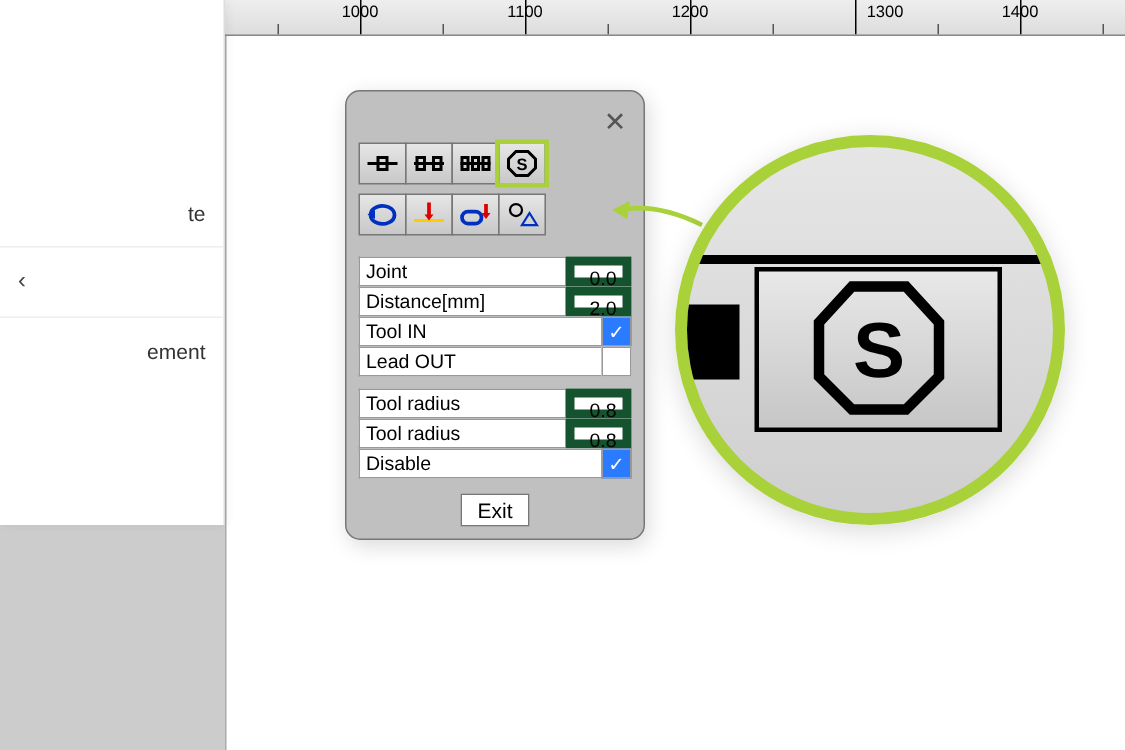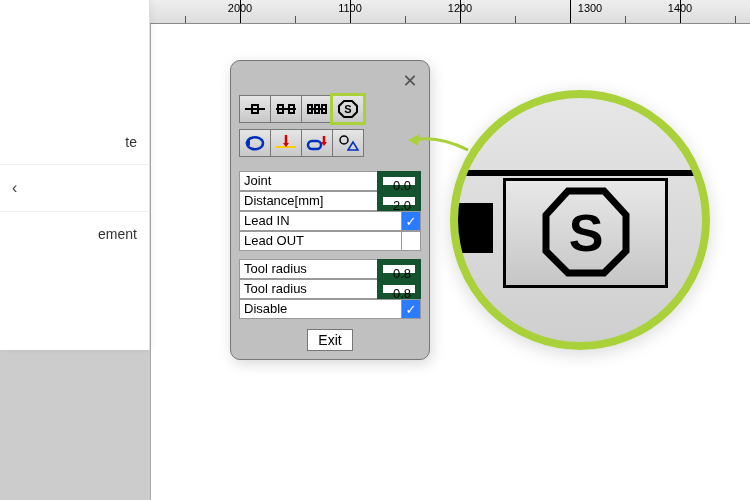--- a/index.html
+++ b/index.html
@@ -185,21 +185,21 @@
     top: 105px; left: -5px;
     width: 40px; height: 50px;
     background:#000;
   }
   .zoom svg.oct { width: 100px; height: 100px; }
 </style>
 </head>
 <body>
 
 <div class="ruler">
-  <span class="ruler-label" style="left:90px">2000</span>
+  <span class="ruler-label" style="left:90px">1000</span>
   <span class="ruler-label" style="left:200px">1100</span>
   <span class="ruler-label" style="left:310px">1200</span>
   <span class="ruler-label" style="left:440px">1300</span>
   <span class="ruler-label" style="left:530px">1400</span>
   <span class="ruler-tick" style="left:90px"></span>
   <span class="ruler-tick" style="left:200px"></span>
   <span class="ruler-tick" style="left:310px"></span>
   <span class="ruler-tick" style="left:420px"></span>
   <span class="ruler-tick" style="left:530px"></span>
   <span class="ruler-tick minor" style="left:35px"></span>
@@ -294,21 +294,21 @@
   <div class="form">
     <div class="frow">
       <div class="lbl">Joint</div>
       <div class="val">0.0</div>
     </div>
     <div class="frow">
       <div class="lbl">Distance[mm]</div>
       <div class="val">2.0</div>
     </div>
     <div class="frow">
-      <div class="lbl">Lead IN</div>
+      <div class="lbl">Tool IN</div>
       <div class="chk on">
           <span>✓</span>
         </div>
     </div>
     <div class="frow">
       <div class="lbl">Lead OUT</div>
       <div class="chk"></div>
     </div>
     <div class="gap"></div>
     <div class="frow">

